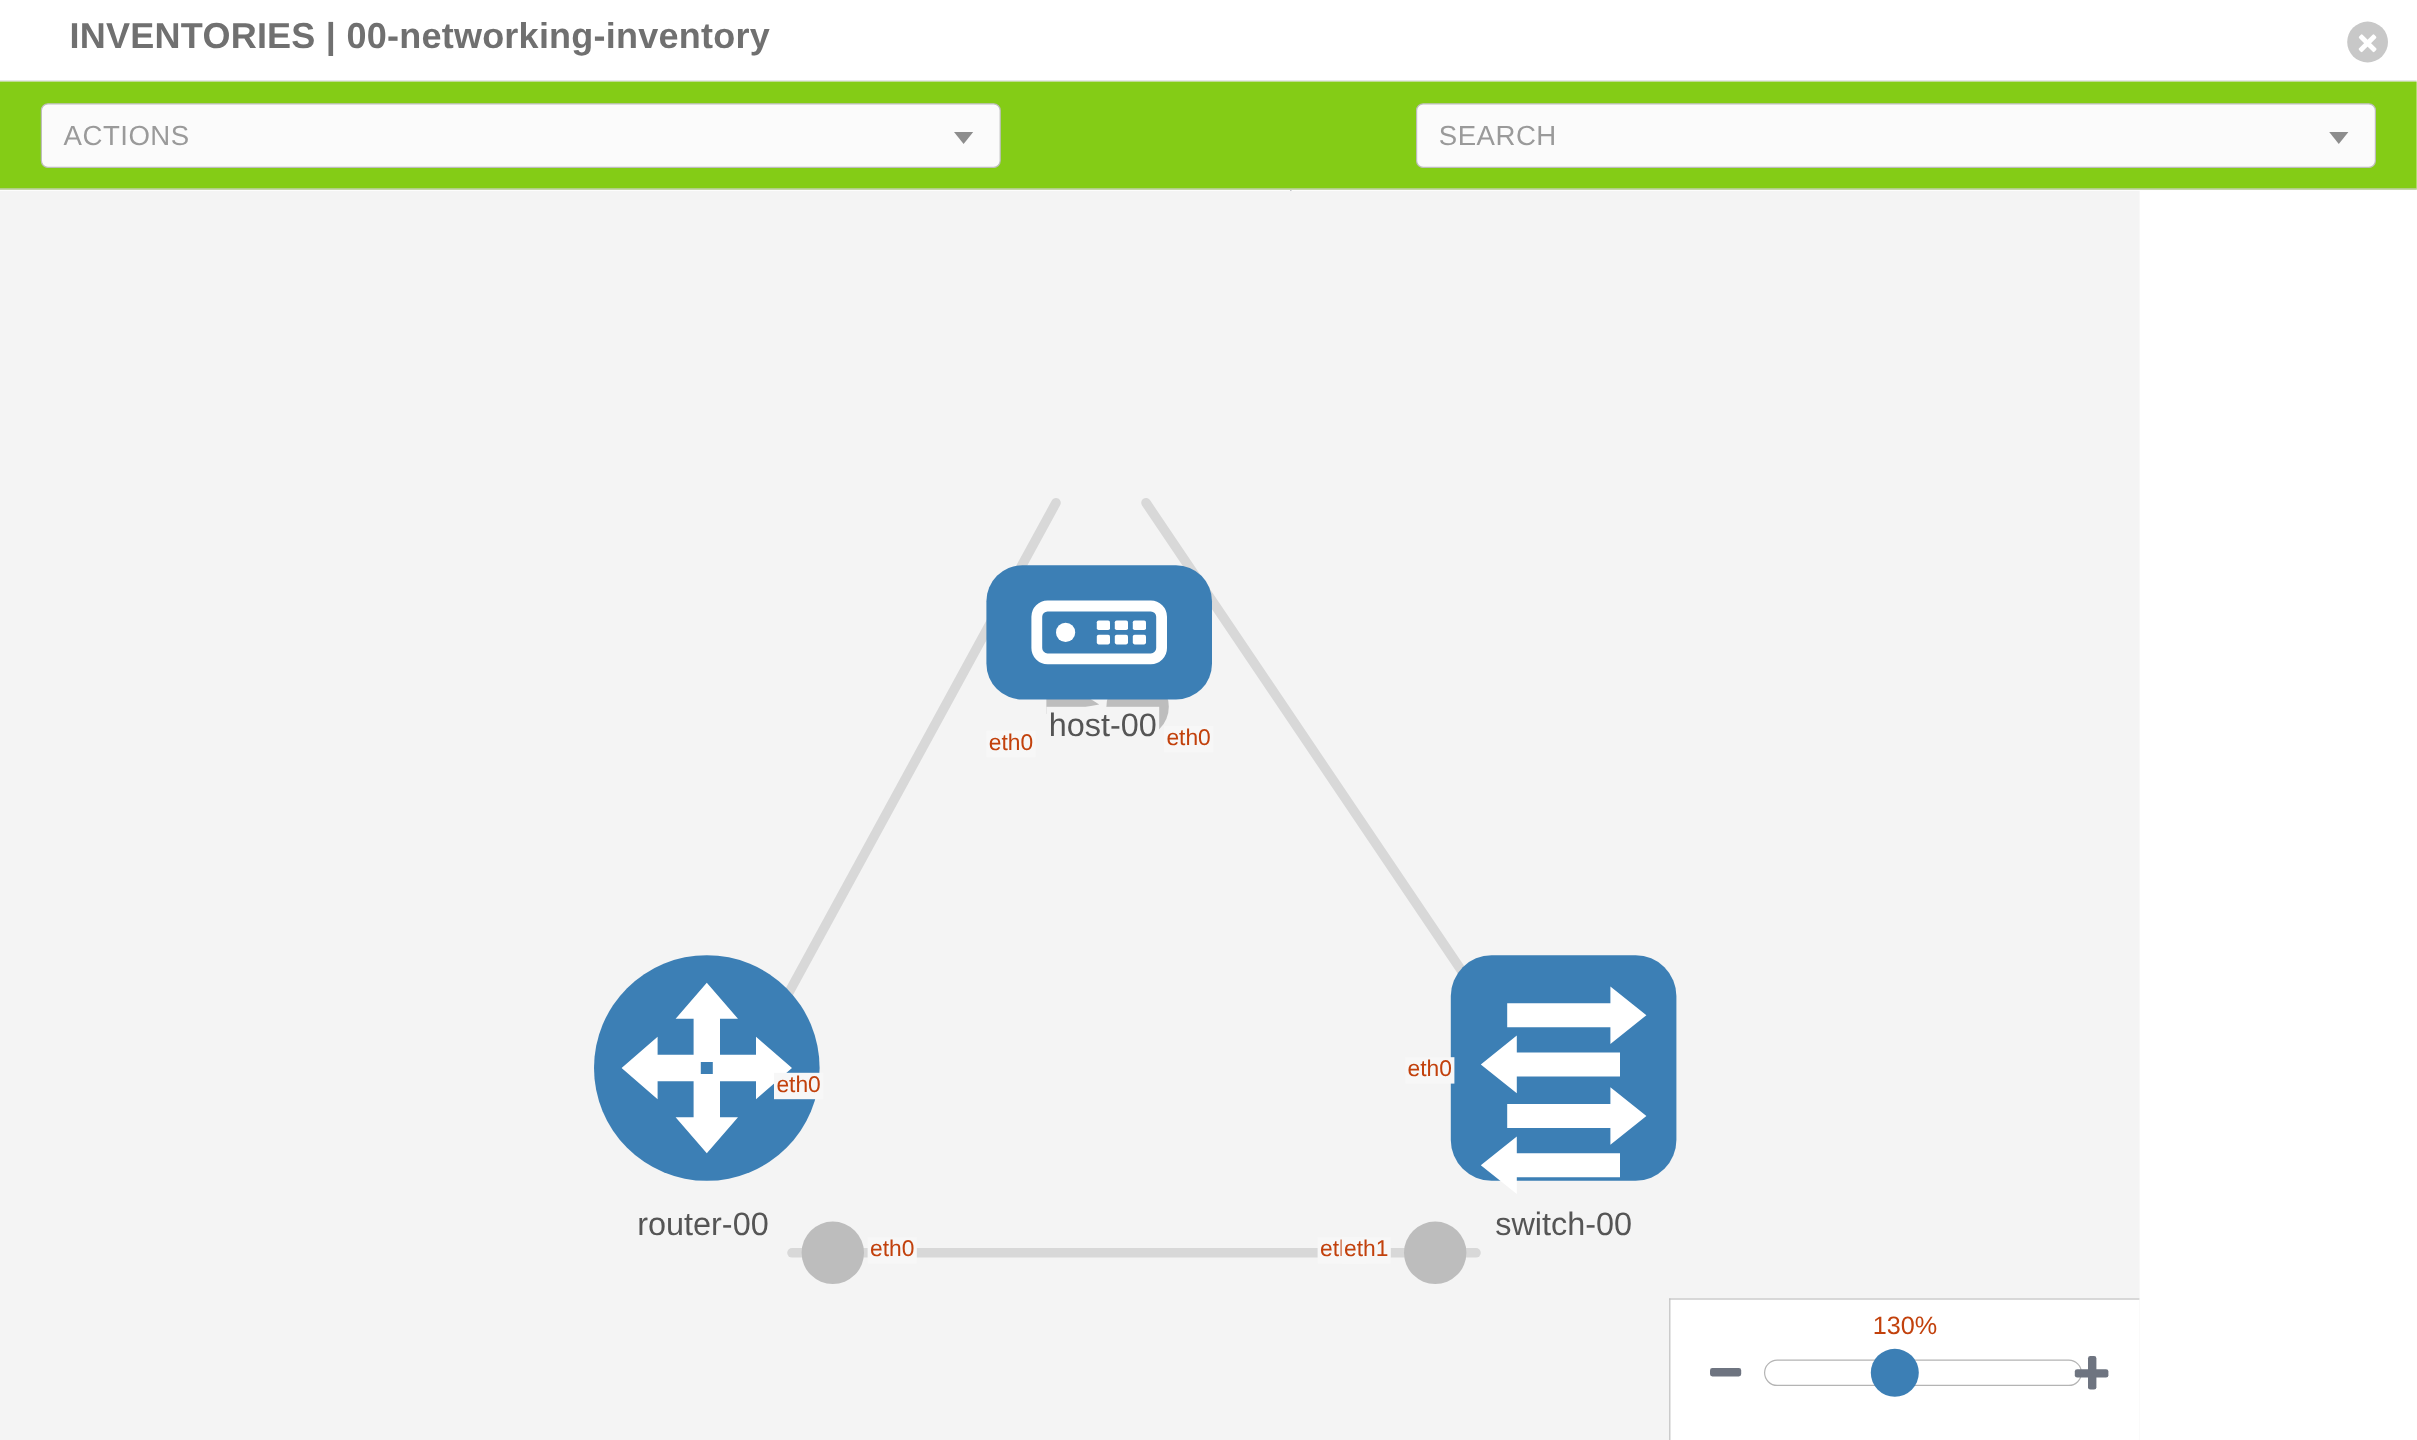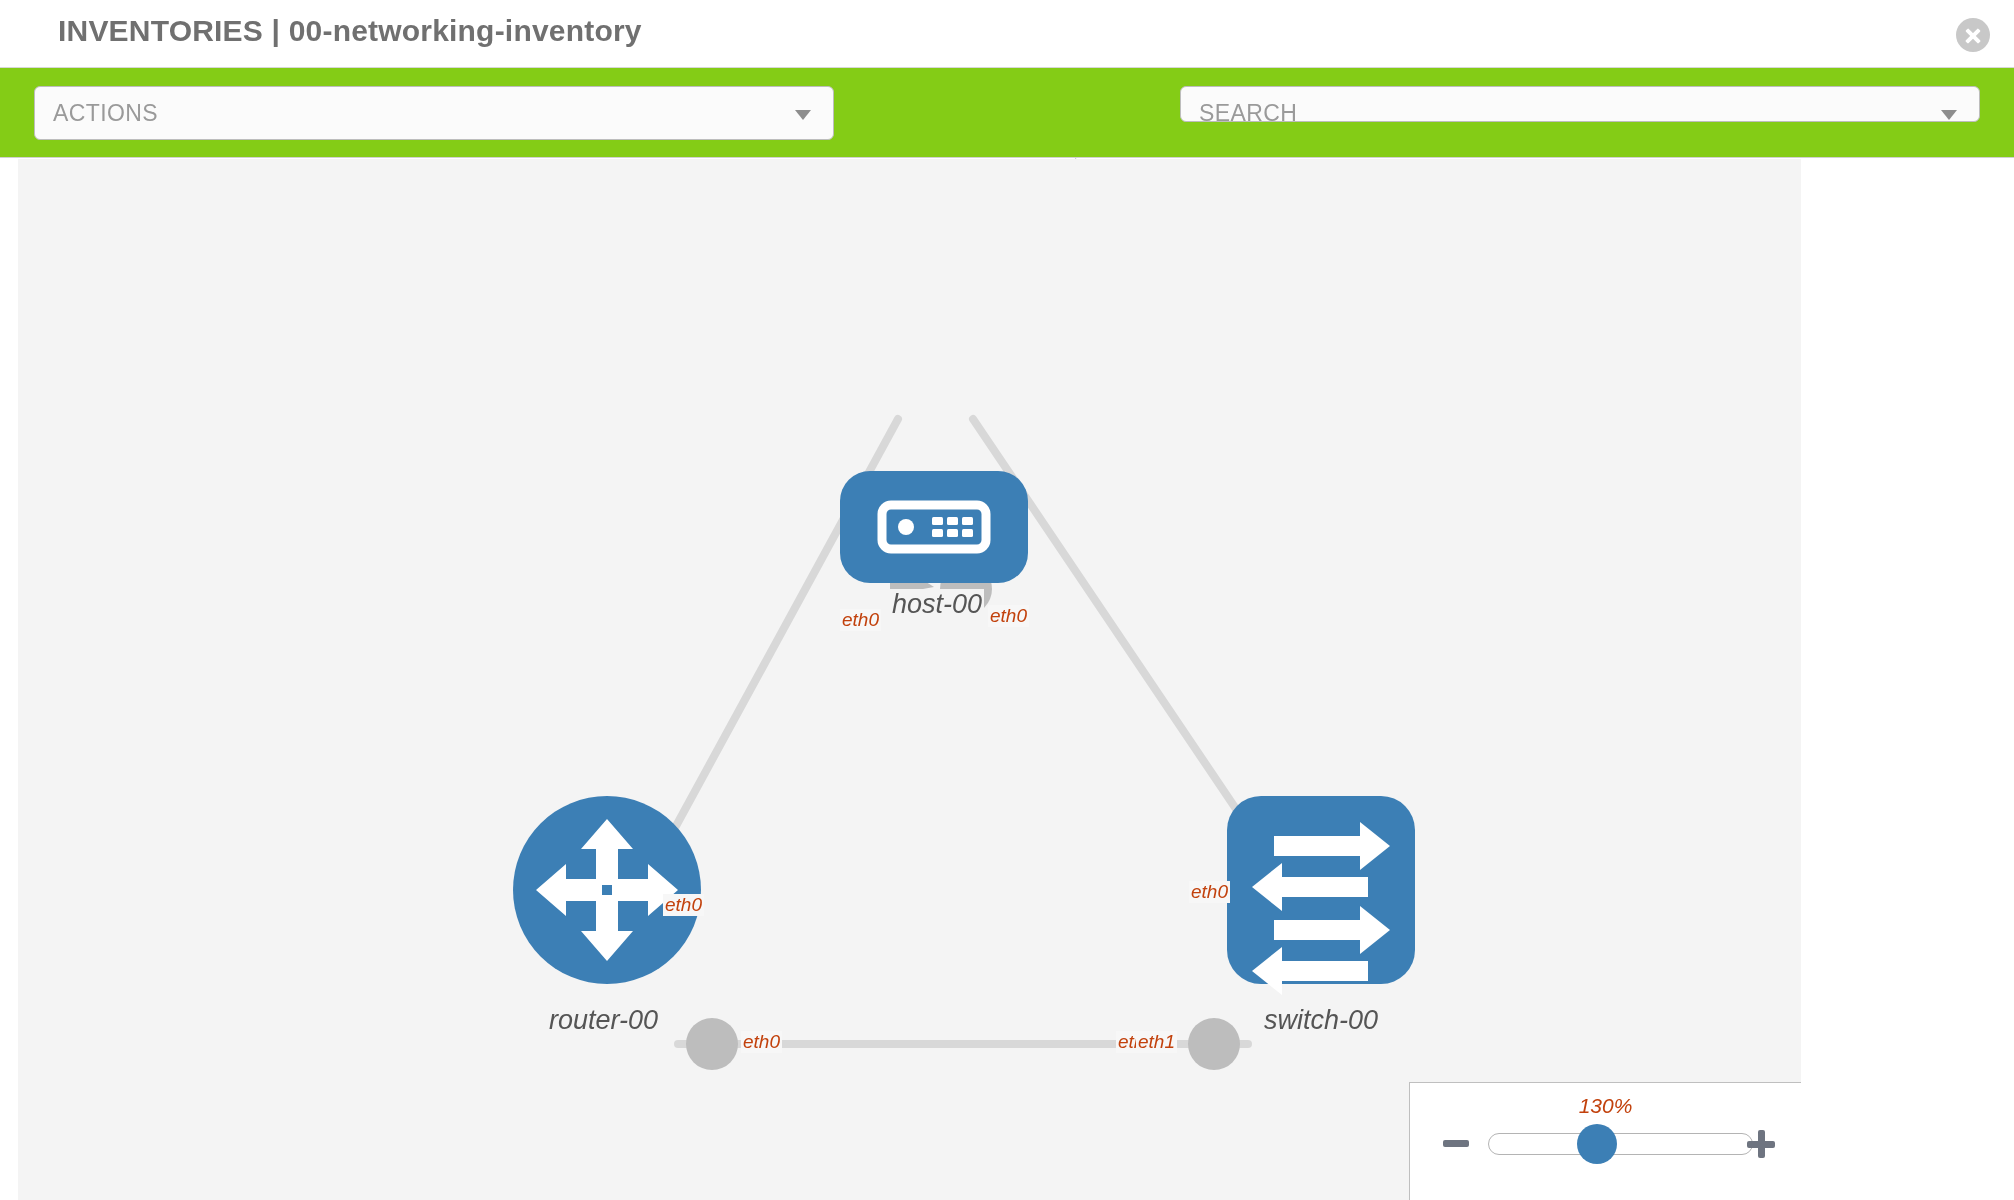--- a/index.html
+++ b/index.html
@@ -62,37 +62,36 @@
   }
 
   #wrench-icon, #key-icon {
     position:absolute; top:90px; cursor:pointer;
   }
   #wrench-icon { left:1047px; }
   #key-icon   { left:1116px; }
 
   #search-box {
     position:absolute; left:1180px; top:18px;
-    width:800px; height:36px;
+    width:800px; height:54px;
     background:#fbfbfb;
     border:1px solid #bdbdbd; border-radius:6px;
     cursor:text;
   }
   #search-box .sel-label {
     position:absolute; left:18px; top:13px;
     font-size:23px; color:#9a9a9a; letter-spacing:0.4px;
   }
 
   
   #canvas {
-    position:absolute; left:18px; top:159px;
+    position:absolute; left:0; top:159px;
     width:1783px; height:1041px;
     background:#f4f4f4;
     overflow:hidden;
-    font-style:italic;
   }
   #topology-svg { position:absolute; left:0; top:0; width:2014px; height:1041px; }
 
   
   .node-label {
     position:absolute;
     font-size:27px; color:#555555;
     background:#f4f4f4;
     white-space:nowrap;
     padding:0 2px;

